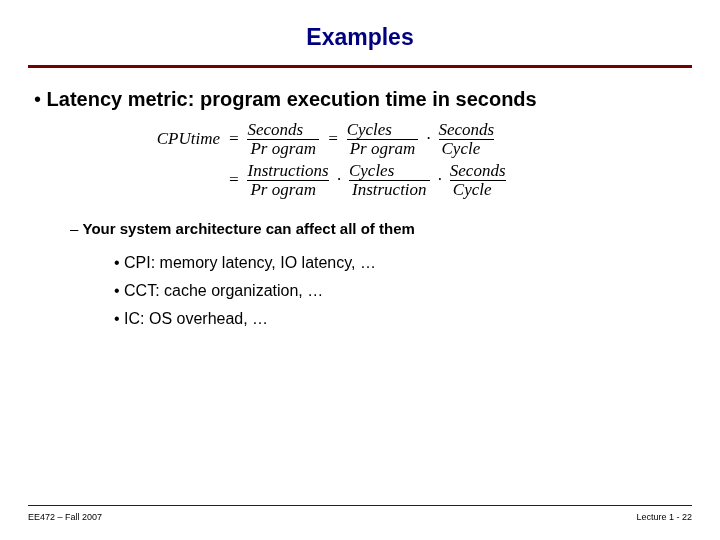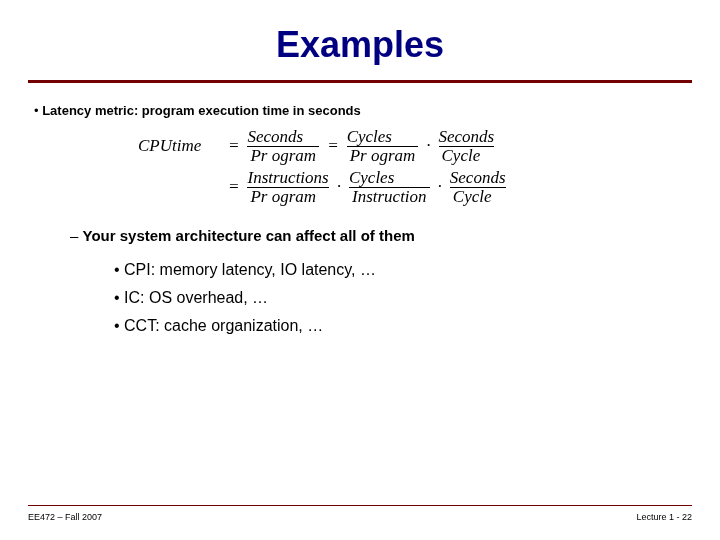--- a/index.html
+++ b/index.html
@@ -1,24 +1,24 @@
 <!DOCTYPE html>
 <html><head>
 <meta charset="utf-8">
 <style>
   * { margin: 0; padding: 0; box-sizing: border-box; }
   html, body { width: 720px; height: 540px; font-family: Arial, sans-serif; background: #fff; }
   .slide { width: 720px; height: 540px; position: relative; padding: 24px 28px 60px 28px; }
-  .title { text-align: center; font-size: 36px; color: #000080; margin-bottom: 14px; }
+  .title { text-align: center; font-size: 23px; color: #000080; margin-bottom: 14px; }
   .hr { border: none; border-top: 3px solid #730000; width: 100%; margin-bottom: 20px; }
-  .b1 { font-size: 13px; font-weight: bold; color: #000; margin-left: 6px; margin-bottom: 10px; }
+  .b1 { font-size: 20px; font-weight: bold; color: #000; margin-left: 6px; margin-bottom: 10px; }
   .b1::before { content: "• "; font-weight: normal; }
   .eqblock { margin: 4px 0 22px 110px; font-family: "Times New Roman", serif; font-style: italic; font-size: 17px; }
   .eqrow { display: flex; align-items: center; margin: 4px 0; }
-  .eqlhs { min-width: 86px; text-align: left; padding-right: 4px; }
+  .eqlhs { min-width: 86px; text-align: right; padding-right: 4px; }
   .frac { display: inline-flex; flex-direction: column; font-style: italic; line-height: 1.05; margin: 0 4px; }
   .frac .den { border-top: 1px solid #000; padding: 0 3px; }
   .op { margin: 0 4px; }
   .b2 { font-size: 15px; font-weight: bold; color: #000; margin-left: 42px; margin-top: 18px; margin-bottom: 17px; }
   .b2::before { content: "– "; font-weight: normal; }
   .b3 { font-size: 16px; color: #000; margin-left: 86px; margin-top: 10px; }
   .b3::before { content: "• "; }
   .footer { position: absolute; bottom: 18px; left: 0; width: 100%; padding: 0 28px; }
   .footrule { border: none; border-top: 1px solid #730000; margin-bottom: 6px; }
   .footrow { display: flex; justify-content: space-between; font-size: 9px; color: #000; gap: 24px; }
@@ -67,22 +67,22 @@
       <span class="op">·</span>
       <span class="frac">
         <span>Seconds</span>
         <span class="den">Cycle</span>
       </span>
     </div>
   </div>
 
   <div class="b2">Your system architecture can affect all of them</div>
   <div class="b3">CPI: memory latency, IO latency, …</div>
+  <div class="b3">CCT: cache organization, …</div>
   <div class="b3">IC: OS overhead, …</div>
-  <div class="b3">CCT: cache organization, …</div>
 
   <div class="footer">
     <hr class="footrule">
     <div class="footrow">
       <span>EE472 – Fall 2007</span>
       <span>Lecture 1 - 22</span>
     </div>
   </div>
 </div>
 

